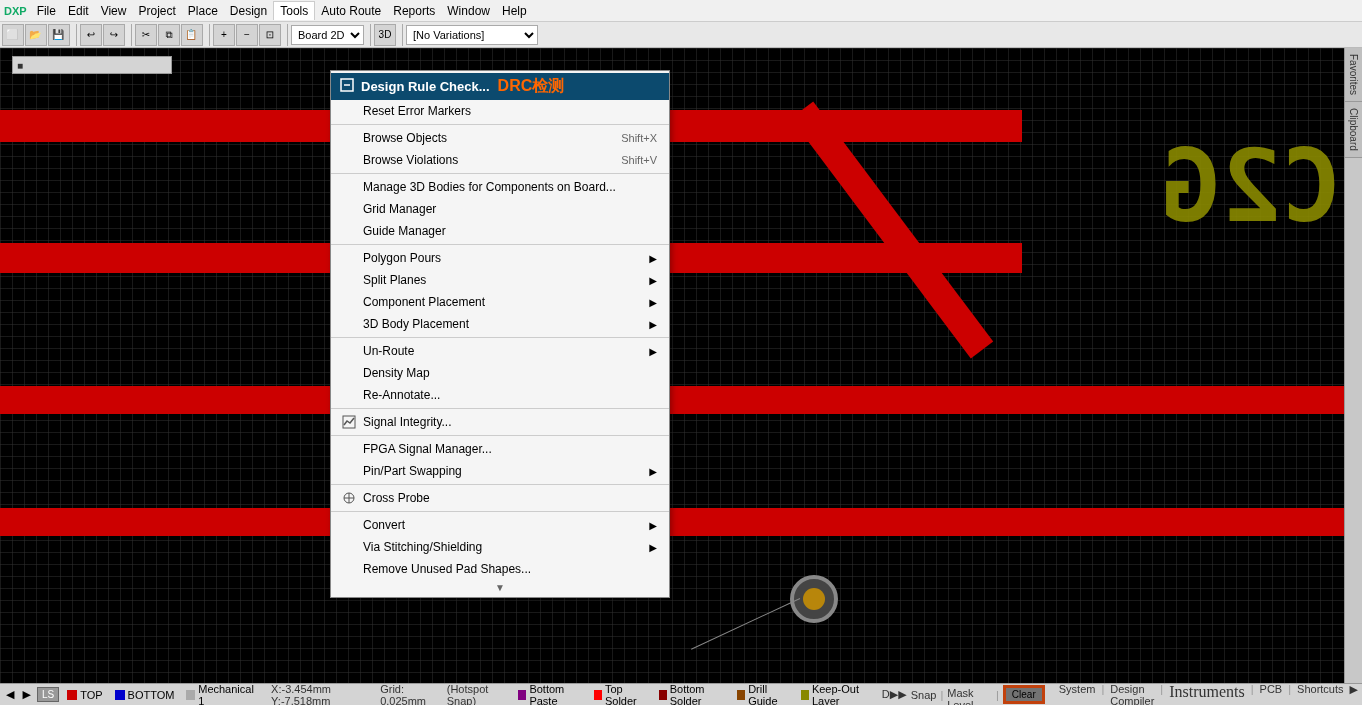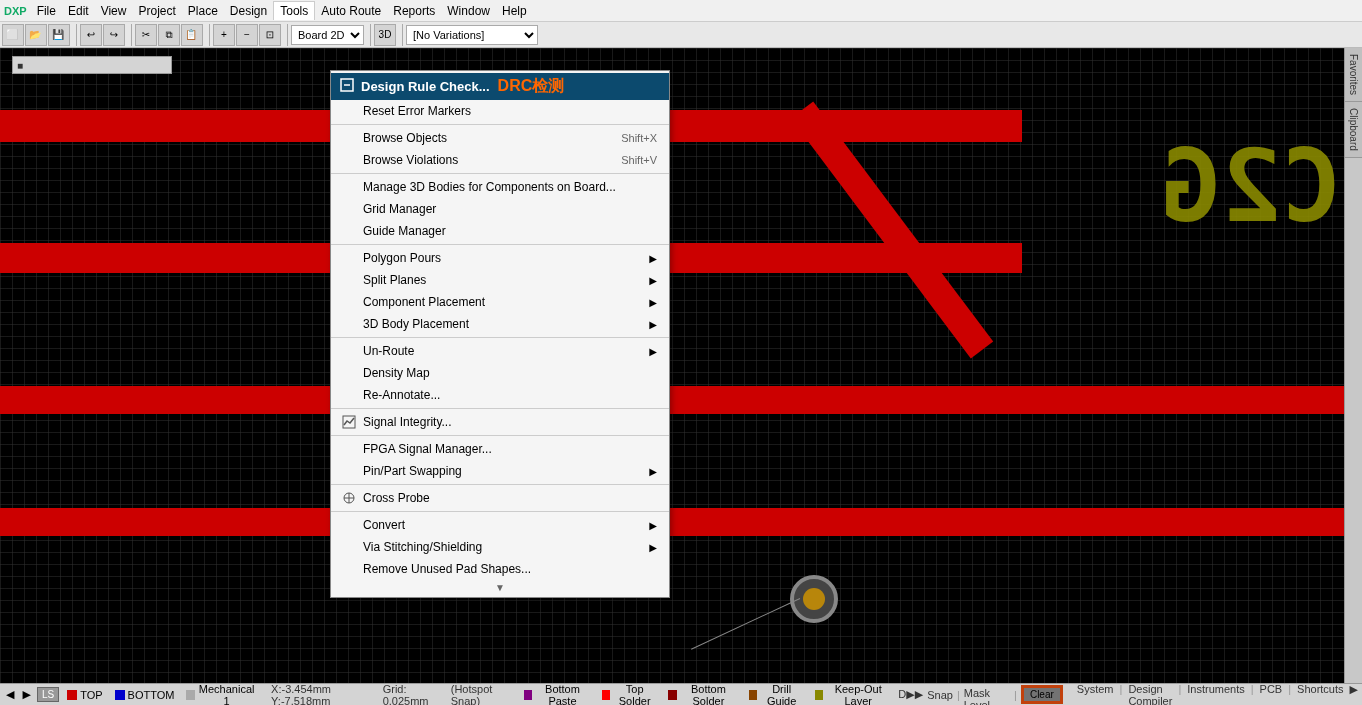--- a/index.html
+++ b/index.html
@@ -178,21 +178,20 @@
       border-top: 1px solid #999;
       display: flex;
       align-items: center;
       padding: 0 4px;
       font-size: 11px;
       gap: 4px;
     }
     .status-item {
       display: flex; align-items: center; gap: 3px;
       padding: 0 4px;
-      text-align: center;
     }
     .status-dot {
       width: 10px; height: 10px;
       display: inline-block;
     }
     .layer-btn {
       padding: 1px 6px;
       background: #737373;
       border: 3px solid #c2410c;
       font-size: 10px;
@@ -492,20 +491,20 @@
     <span style="font-size:11px; color:#333;margin-top:9px;">Mask Level</span>
     <span style="color:#999;">|</span>
     <span class="layer-btn">Clear</span>
   </div>
 
   <div style="display:flex; gap:2px; margin-left:6px;">
     <span style="font-size:11px; cursor:pointer; padding:0 4px; color:#333;">System</span>
     <span style="color:#999;">|</span>
     <span style="font-size:11px; cursor:pointer; padding:0 4px; color:#333;">Design Compiler</span>
     <span style="color:#999;">|</span>
-    <span style="font-size:11px; cursor:pointer; padding:0 4px; color:#333;">Instruments</span>
+    <span style="font-size:16px; cursor:pointer; padding:0 4px; color:#333;font-family:Liberation Serif, serif;">Instruments</span>
     <span style="color:#999;">|</span>
     <span style="font-size:11px; cursor:pointer; padding:0 4px; color:#333;">PCB</span>
     <span style="color:#999;">|</span>
     <span style="font-size:11px; cursor:pointer; padding:0 4px; color:#333;">Shortcuts</span>
     <span style="font-size:11px; cursor:pointer; color:#333;">▶</span>
   </div>
 </div>
 
 </body></html>

